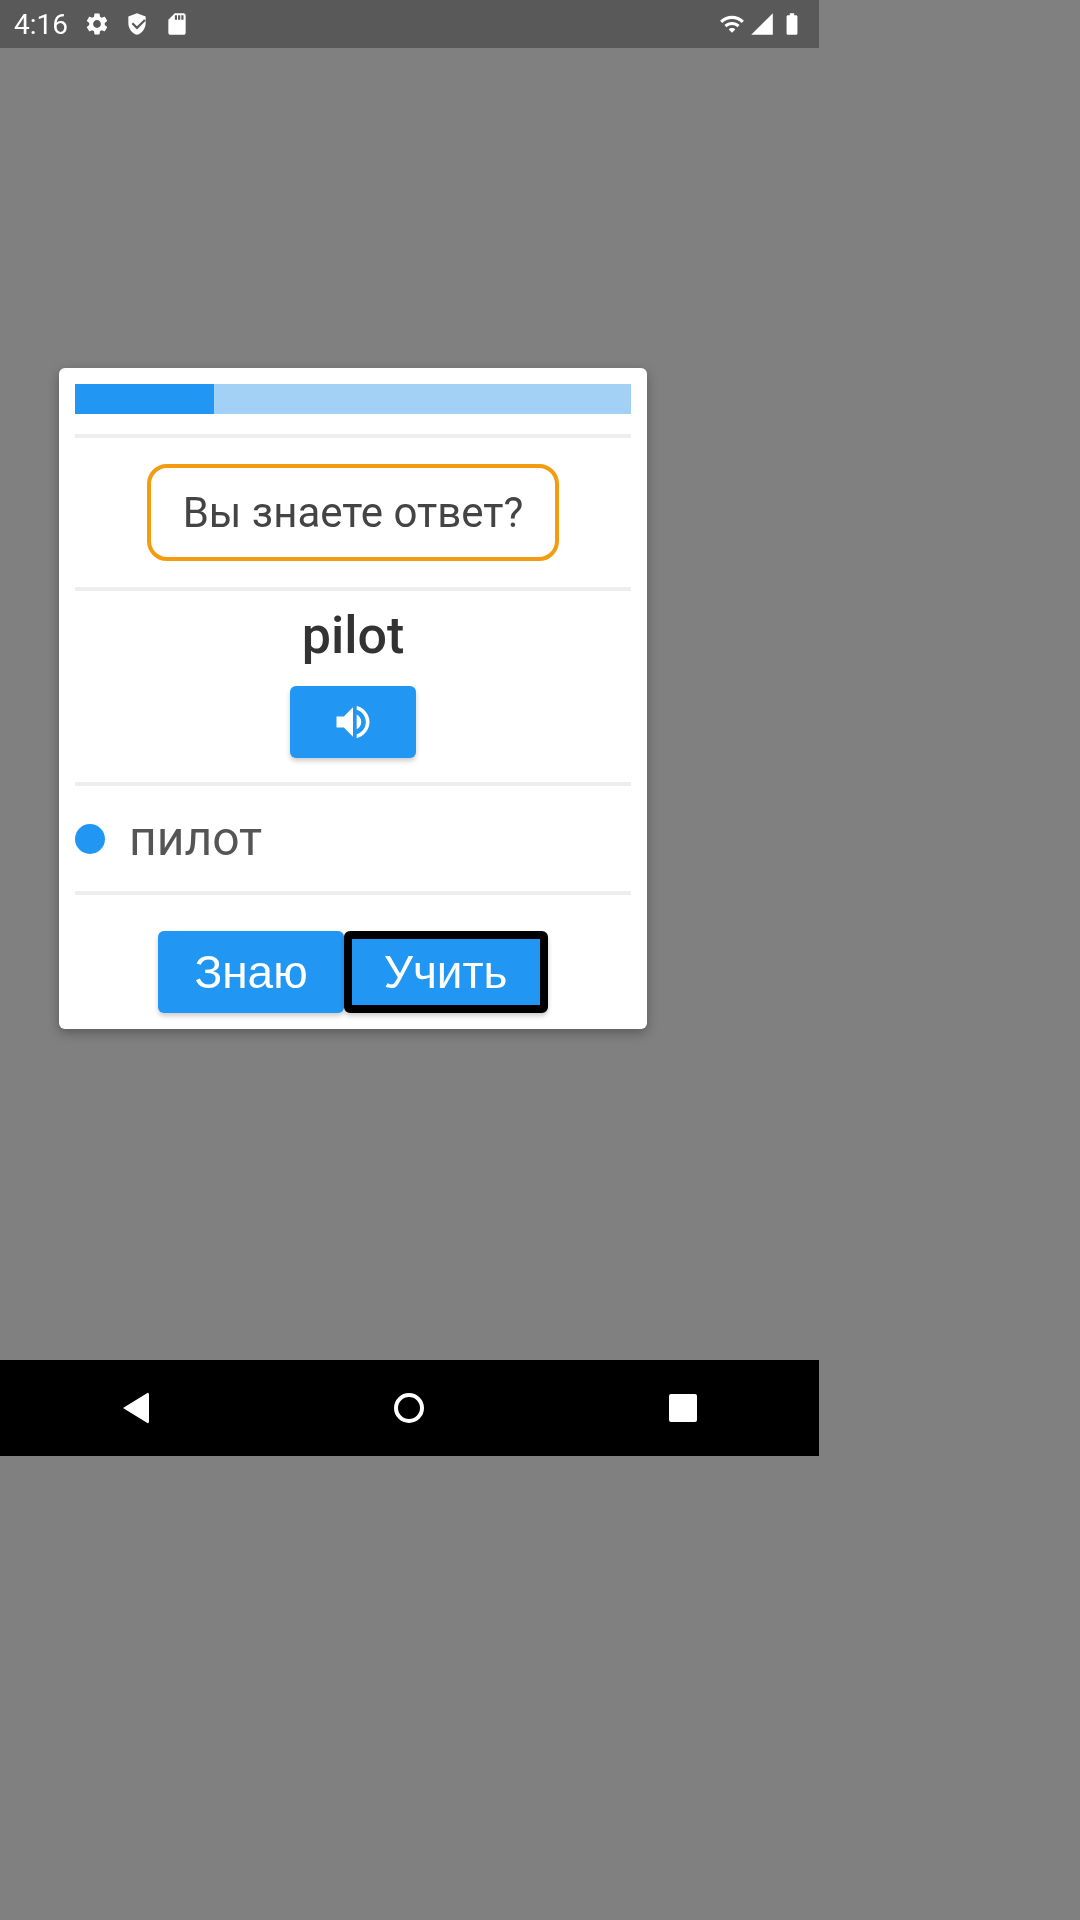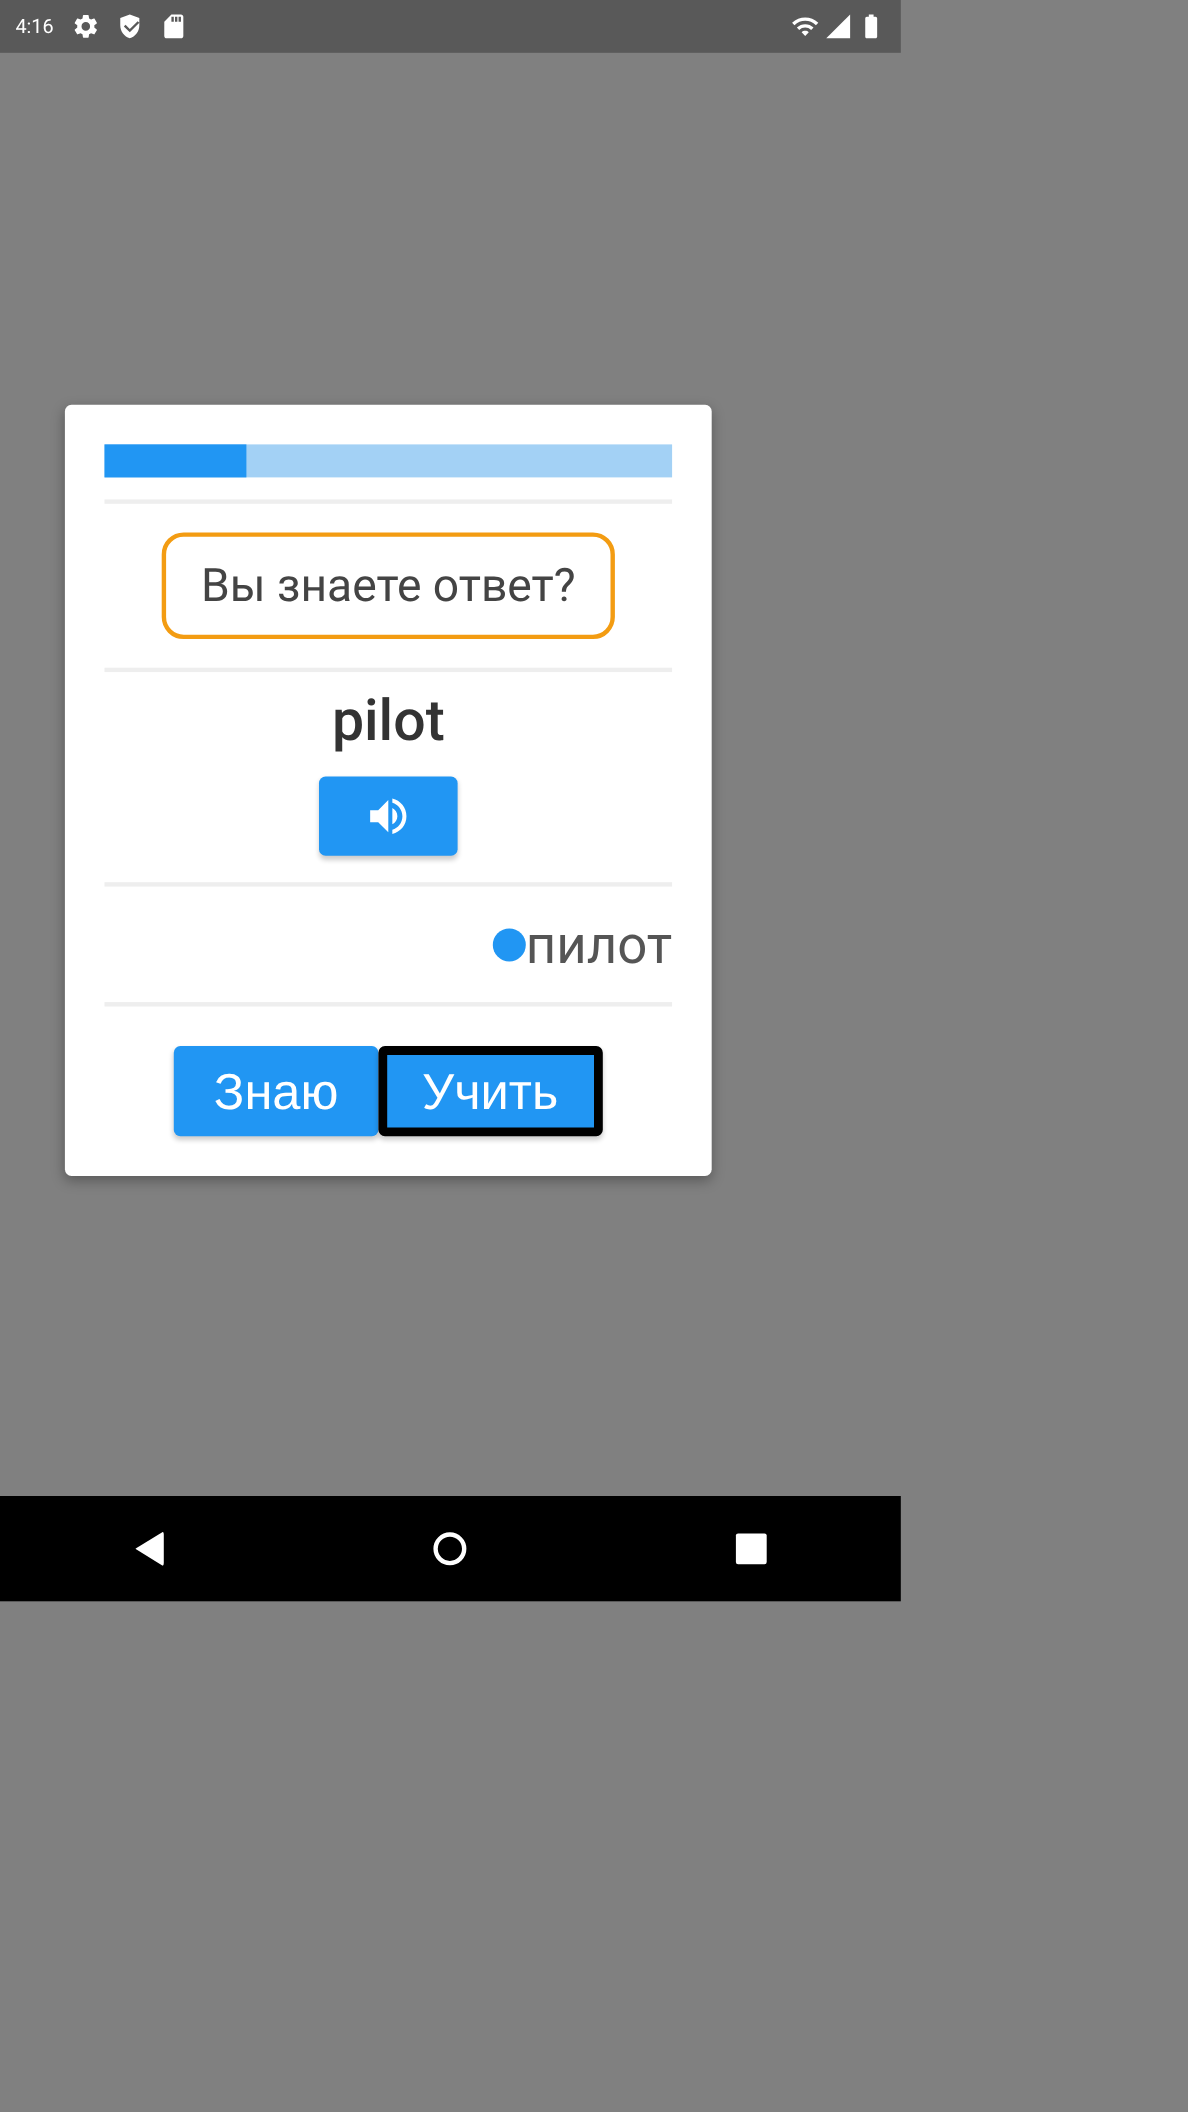--- a/index.html
+++ b/index.html
@@ -27,21 +27,21 @@
       color: white;
     }
     
     .status-left {
       display: flex;
       align-items: center;
       gap: 16px;
     }
     
     .status-time {
-      font-size: 18px;
+      font-size: 28px;
       font-weight: 400;
     }
     
     .status-icons-left {
       display: flex;
       gap: 14px;
       align-items: center;
     }
     
     .status-right {
@@ -56,21 +56,21 @@
       fill: white;
     }
     
     .card {
       position: absolute;
       left: 59px;
       top: 368px;
       width: 588px;
       background: white;
       border-radius: 6px;
-      padding: 36px;
+      padding: 16px;
       box-shadow: 0 4px 12px rgba(0,0,0,0.3);
     }
     
     .progress-bar {
       width: 100%;
       height: 30px;
       background: #A3D1F5;
       position: relative;
       margin-bottom: 20px;
     }
@@ -130,21 +130,22 @@
     .speaker-svg {
       width: 44px;
       height: 44px;
       fill: white;
     }
     
     .translation-section {
       padding: 24px 0;
       display: flex;
       align-items: center;
-      justify-content: flex-end;
+      justify-content: flex-start;
+      gap: 24px;
     }
     
     .bullet {
       width: 30px;
       height: 30px;
       background: #2196F3;
       border-radius: 50%;
     }
     
     .translation-text {

